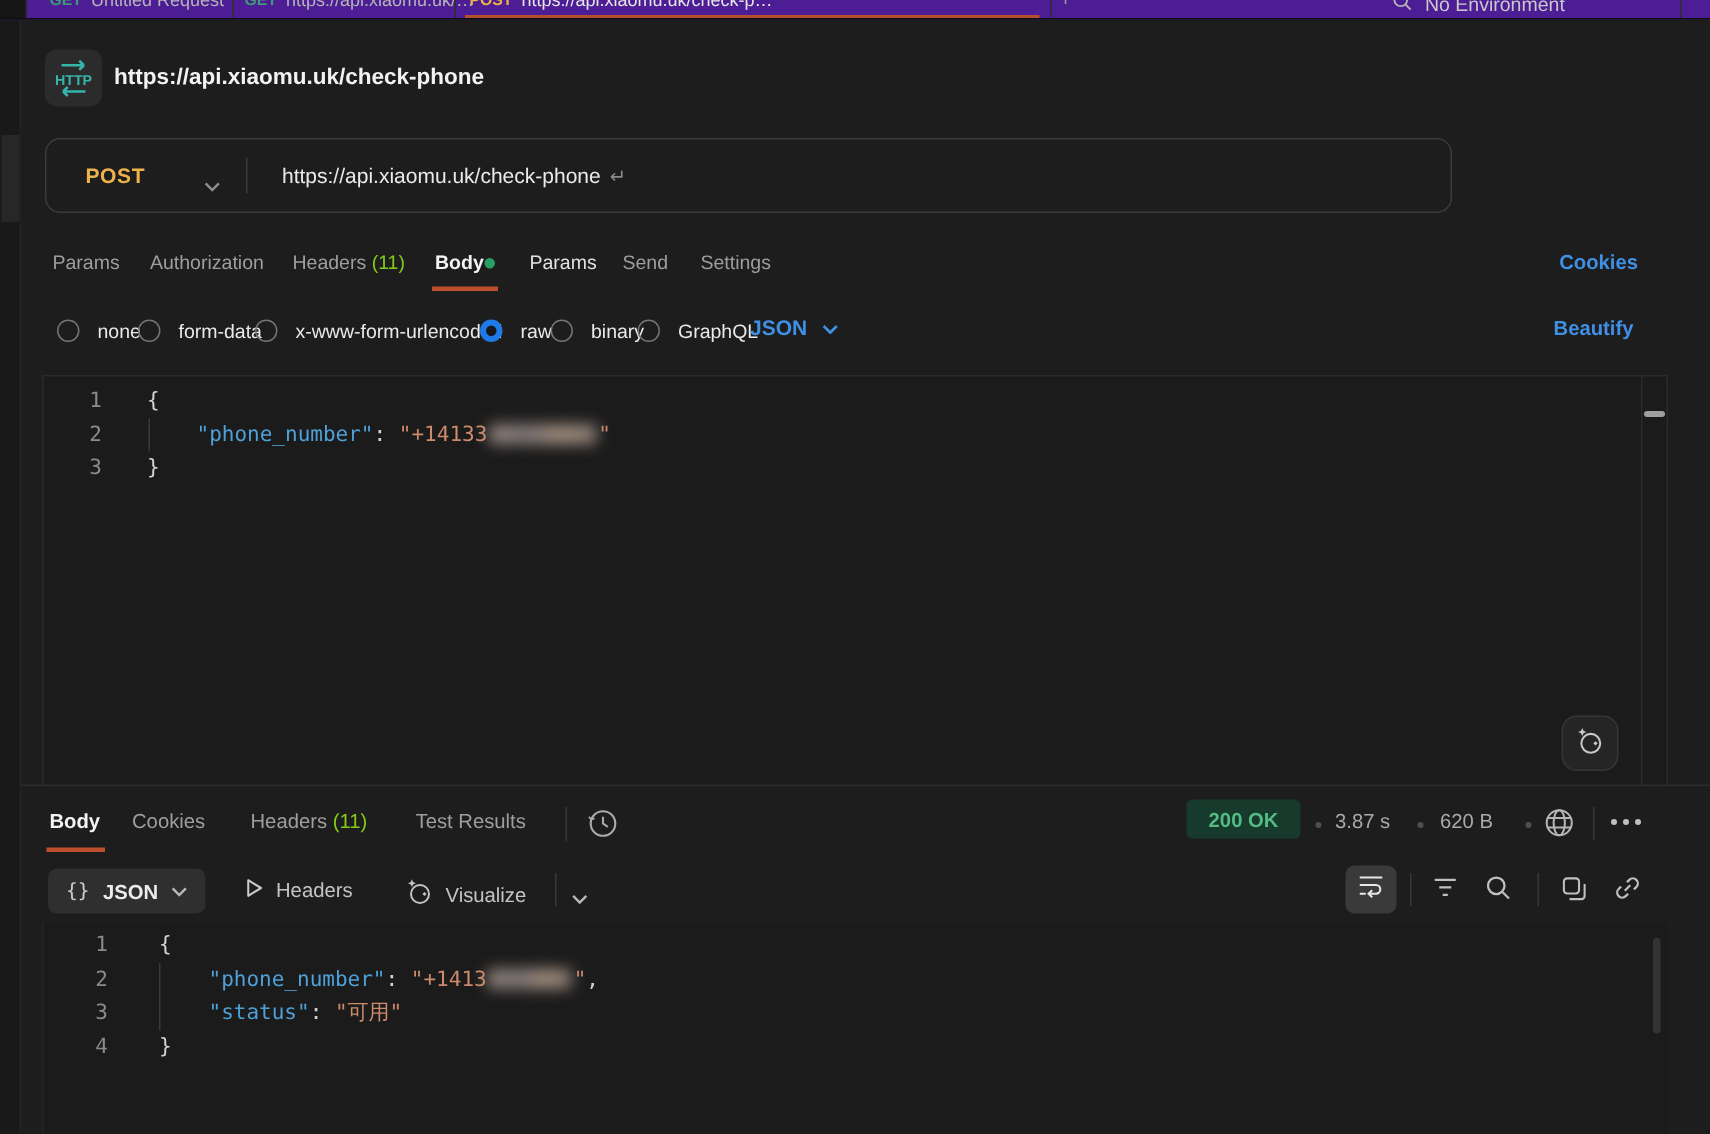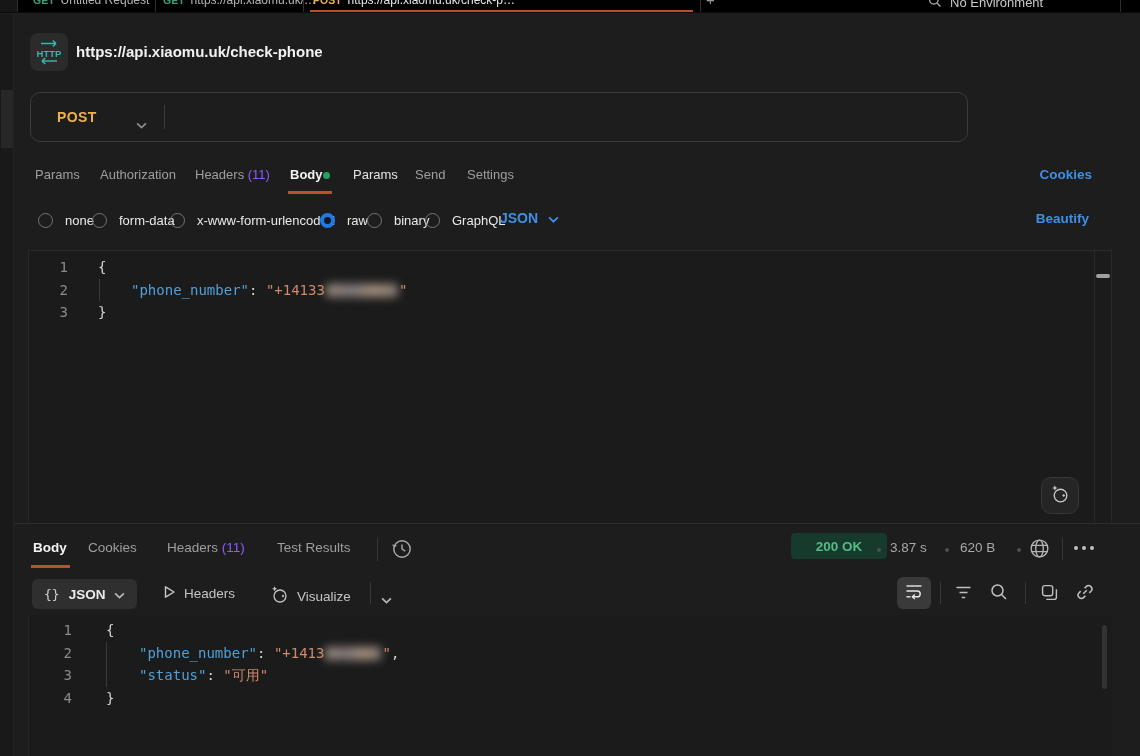--- a/index.html
+++ b/index.html
@@ -1,20 +1,20 @@
 <!DOCTYPE html>
 <html><head>
 <meta charset="utf-8">
 <style>
   * { margin:0; padding:0; box-sizing:border-box; }
   body { background:#111; font-family:"Liberation Sans", sans-serif; }
   .app { position:relative; width:1140px; height:756px; background:#1d1d1d; overflow:hidden; color:#e8e8e8; }
 
   
-  .topbar { position:absolute; top:0; left:0; right:0; height:13px; background:#000000; border-bottom:1px solid #0d0d0d; overflow:hidden; }
+  .topbar { position:absolute; top:0; left:0; right:0; height:13px; background:#4c1d95; border-bottom:1px solid #0d0d0d; overflow:hidden; }
   .tb-corner { position:absolute; left:0; top:0; width:18px; height:13px; background:#161616; border-right:1px solid #2b2b2b; }
   .tb-tab { position:absolute; top:-7px; font-size:12px; display:flex; gap:6px; white-space:nowrap; color:#b5b5b5; cursor:pointer; }
   .tb-tab.t1 { left:33px; } .tb-tab.t2 { left:163px; } .tb-tab.t3 { left:313px; color:#e6e6e6; }
   .m-get { color:#3e9b76; font-weight:700; font-size:10.5px; padding-top:1px; }
   .m-post { color:#edb24a; font-weight:700; font-size:10.5px; padding-top:1px; }
   .tb-underline { position:absolute; left:310px; width:383px; bottom:0; height:2.5px; background:#b5502c; }
   .tb-div { position:absolute; top:0; bottom:0; width:1px; background:#2e2e2e; }
   .tb-plus { position:absolute; left:706px; top:-9px; font-size:15px; color:#9a9a9a; cursor:pointer; }
   .tb-env { position:absolute; left:928px; top:-6px; display:flex; align-items:center; gap:8px; font-size:13px; color:#c9c9c9; cursor:pointer; }
 
@@ -39,21 +39,21 @@
   .enter-hint { color:#8a8a8a; font-size:13px; margin-left:6px; font-weight:400; }
   .send-btn { position:absolute; left:975px; top:92px; width:130px; height:50px; background:#1765d8; border-radius:10px; display:flex; cursor:pointer; }
   .send-main { flex:1; display:flex; align-items:center; justify-content:center; font-size:15px; font-weight:700; color:#fff; }
   .send-div { width:1px; background:#1152ad; }
   .send-caret { width:42px; display:flex; align-items:center; justify-content:center; color:#fff; }
 
   
   .rtab { position:absolute; top:167px; font-size:13px; color:#9e9e9e; cursor:pointer; white-space:nowrap; }
   .rtab.active { color:#f3f3f3; font-weight:600; }
   .rtab.bright { color:#e3e3e3; }
-  .count-green { color:#8b5cf6; }
+  .count-green { color:#84cc16; }
   .body-dot { position:absolute; left:323px; top:172px; width:7px; height:7px; border-radius:50%; background:#27a163; }
   .rtab-underline { position:absolute; left:288px; top:191px; width:44px; height:2.5px; background:#be4f2c; }
   .cookies-link { position:absolute; right:48px; top:167px; font-size:13.5px; font-weight:600; color:#3f8fe5; cursor:pointer; }
 
   
   .radio-item { position:absolute; top:211px; display:flex; align-items:center; gap:12px; cursor:pointer; height:18px; }
   .radio { width:15px; height:15px; border-radius:50%; border:1.5px solid #757575; background:transparent; flex:none; }
   .radio.sel { border:4.5px solid #1f7ae8; background:#16181c; }
   .radio-label { font-size:13px; color:#e9e9e9; }
   .json-dd { position:absolute; left:500px; top:210px; display:flex; align-items:center; gap:10px; color:#3f8fe5; font-size:14px; font-weight:600; cursor:pointer; }
@@ -83,21 +83,21 @@
   .postbot-btn { position:absolute; left:1012px; top:226px; width:38px; height:37px; background:#252525; border:1px solid #363636; border-radius:10px; display:flex; align-items:center; justify-content:center; cursor:pointer; }
 
   .section-divider { position:absolute; left:14px; right:0; top:523px; height:1px; background:#2c2c2c; }
 
   
   .resp-tab { position:absolute; top:540px; font-size:13.5px; color:#9e9e9e; cursor:pointer; white-space:nowrap; }
   .resp-tab.active { color:#f3f3f3; font-weight:600; }
   .resp-underline { position:absolute; left:31px; top:565px; width:39px; height:2.5px; background:#be4f2c; }
   .resp-vdiv { position:absolute; left:377px; top:538px; width:1px; height:23px; background:#383838; }
   .history-icon { position:absolute; left:390px; top:537px; cursor:pointer; }
-  .status-pill { position:absolute; left:791px; top:533px; width:96px; height:26px; background:#163a2c; color:#55ba85; font-size:13.5px; font-weight:600; border-radius:4px; display:flex; align-items:center; justify-content:center; }
+  .status-pill { position:absolute; left:791px; top:533px; width:76px; height:26px; background:#163a2c; color:#55ba85; font-size:13.5px; font-weight:600; border-radius:4px; display:flex; align-items:center; justify-content:center; }
   .meta-text { position:absolute; top:540px; font-size:13.5px; color:#a9a9a9; }
   .sep-dot { position:absolute; top:548px; width:4px; height:4px; border-radius:50%; background:#4f4f4f; }
   .globe-icon { position:absolute; left:1028px; top:537px; cursor:pointer; }
   .meta-vdiv { position:absolute; left:1062px; top:538px; width:1px; height:22px; background:#383838; }
   .ellipsis-icon { position:absolute; left:1074px; top:546px; display:flex; gap:4px; cursor:pointer; }
   .ellipsis-icon i { width:4px; height:4px; border-radius:50%; background:#c0c0c0; }
 
   
   .json-btn { position:absolute; left:32px; top:579px; height:30px; background:#2f2f2f; border-radius:6px; display:flex; align-items:center; gap:9px; padding:0 12px; cursor:pointer; }
   .json-btn .braces { font-family:"DejaVu Sans Mono", monospace; font-size:13px; color:#d0d0d0; }
@@ -155,20 +155,21 @@
     </svg>
   </div>
   <div class="req-title">https://api.xiaomu.uk/check-phone</div>
 
   <div class="url-box">
     <span class="method">POST</span>
     <span class="method-caret"><svg width="11" height="7" viewBox="0 0 10 6" fill="none" stroke="currentColor" stroke-width="1.5">
           <path d="M1 1 l4 4 4 -4"></path>
         </svg></span>
     <span class="url-vdiv"></span>
+    <span class="url-text"><span>https://api.xiaomu.uk/check-phone</span><span class="enter-hint">↵</span></span>
   </div>
 
   <div class="rtab" style="left:35px">Params</div>
   <div class="rtab" style="left:100px">Authorization</div>
   <div class="rtab" style="left:195px"><span>Headers</span> <span class="count-green">(11)</span></div>
   <div class="rtab active" style="left:290px">Body</div>
   <div class="body-dot"></div>
   <div class="rtab-underline"></div>
   <div class="rtab bright" style="left:353px">Params</div>
   <div class="rtab" style="left:415px">Send</div>

